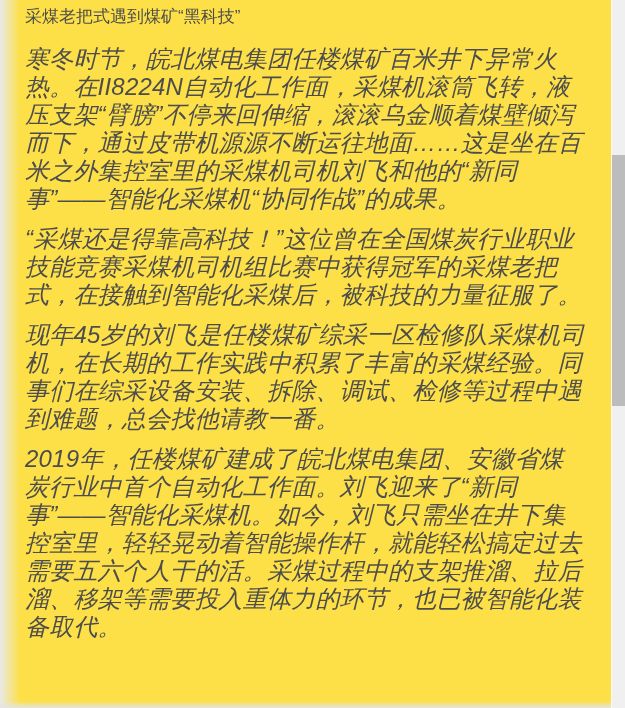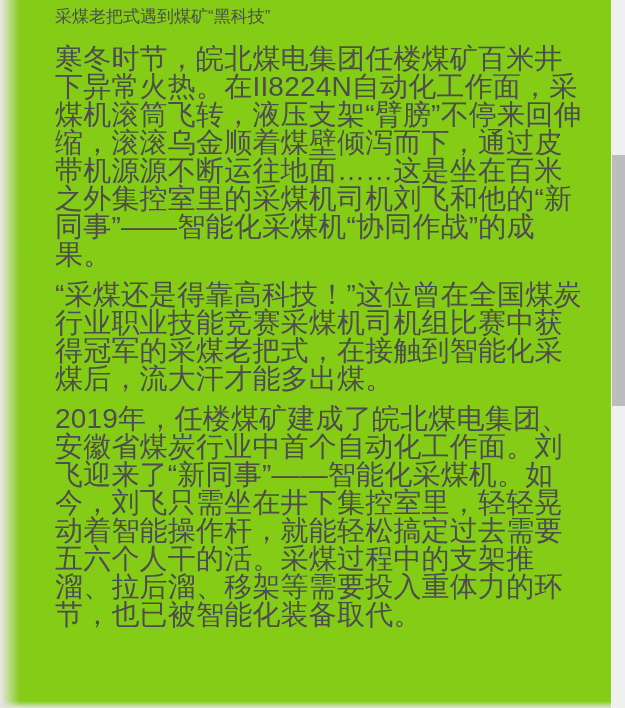--- a/index.html
+++ b/index.html
@@ -11,37 +11,38 @@
     background: #ffffff;
     font-family: "Liberation Sans", sans-serif;
   }
   .page {
     position: absolute;
     left: 0;
     top: 0;
     box-sizing: border-box;
     width: 612px;
     height: 708px;
-    padding: 5px 26px 0 55px;
-    background: #84cc16;
+    padding: 5px 26px 0 25px;
+    background: #fde047;
     color: #4d4d4d;
   }
   .title {
     font-size: 17px;
     font-weight: 400;
     line-height: 23px;
     margin: 0 0 17px 0;
     color: #4d4d4d;
   }
   .para {
-    font-size: 28px;
+    font-size: 24px;
     line-height: 28px;
     margin: 0 0 12px 0;
     color: #4d4d4d;
     letter-spacing: 0.2px;
+    font-style: italic;
   }
   .left-shade {
     position: absolute;
     left: 0;
     top: 0;
     bottom: 0;
     width: 20px;
     background: linear-gradient(to right, #e9e9e9, rgba(255,255,255,0));
     pointer-events: none;
   }
@@ -73,22 +74,23 @@
   }
 </style>
 </head>
 <body>
 
 <div class="page">
   <h1 class="title">采煤老把式遇到煤矿“黑科技”</h1>
 
   <p class="para">寒冬时节，皖北煤电集团任楼煤矿百米井下异常火热。在II8224N自动化工作面，采煤机滚筒飞转，液压支架“臂膀”不停来回伸缩，滚滚乌金顺着煤壁倾泻而下，通过皮带机源源不断运往地面……这是坐在百米之外集控室里的采煤机司机刘飞和他的“新同事”——智能化采煤机“协同作战”的成果。</p>
 
-  <p class="para">“采煤还是得靠高科技！”这位曾在全国煤炭行业职业技能竞赛采煤机司机组比赛中获得冠军的采煤老把式，在接触到智能化采煤后，流大汗才能多出煤。</p>
+  <p class="para">“采煤还是得靠高科技！”这位曾在全国煤炭行业职业技能竞赛采煤机司机组比赛中获得冠军的采煤老把式，在接触到智能化采煤后，被科技的力量征服了。</p>
 
+  <p class="para">现年45岁的刘飞是任楼煤矿综采一区检修队采煤机司机，在长期的工作实践中积累了丰富的采煤经验。同事们在综采设备安装、拆除、调试、检修等过程中遇到难题，总会找他请教一番。</p>
 
 
   <p class="para">2019年，任楼煤矿建成了皖北煤电集团、安徽省煤炭行业中首个自动化工作面。刘飞迎来了“新同事”——智能化采煤机。如今，刘飞只需坐在井下集控室里，轻轻晃动着智能操作杆，就能轻松搞定过去需要五六个人干的活。采煤过程中的支架推溜、拉后溜、移架等需要投入重体力的环节，也已被智能化装备取代。</p>
 </div>
 
 <div class="left-shade"></div>
 <div class="bottom-shade"></div>
 
 <div class="scrollbar">
   <div class="thumb"></div>

